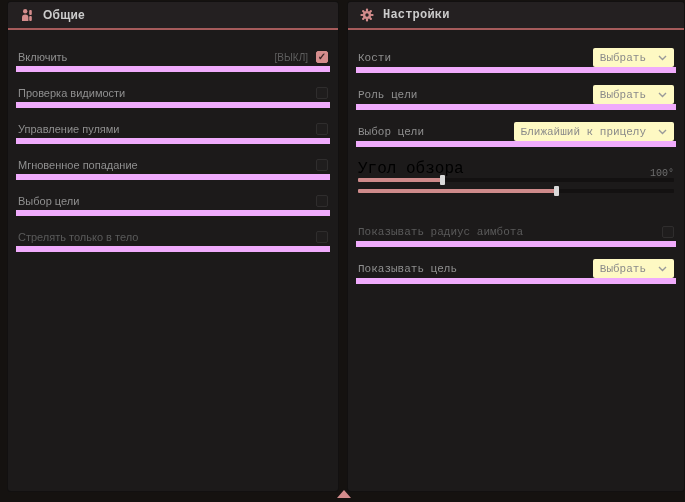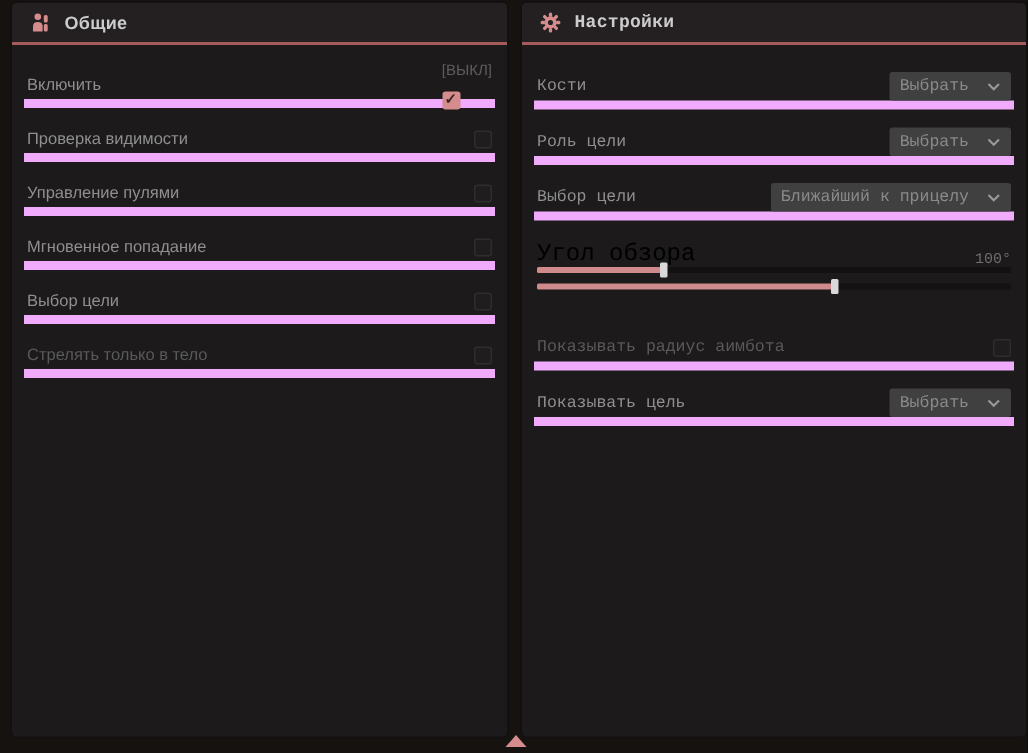--- a/index.html
+++ b/index.html
@@ -26,38 +26,38 @@
   .phead h1 { font-size:12px; font-weight:bold; color:#cccccc; letter-spacing:.2px; }
   .hicon { width:15px; height:15px; display:flex; align-items:center; justify-content:center; }
   .pbody { padding:6px 0 0 0; }
   .row {
     display:flex; align-items:center; justify-content:space-between;
     height:24px; margin:12px 8px; padding:0 2px;
     border-bottom:6px solid #f0abfc;
   }
   .row .lbl { font-size:11px; color:#8f8f8f; }
   .row.dim .lbl { color:#5a5a5a; }
-  .rright { display:flex; align-items:flex-start; gap:8px;flex-direction:column; }
+  .rright { display:flex; align-items:center; gap:8px; }
   .suffix { font-size:10px; color:#5e5e5e; }
   
   .cb {
     width:12px; height:12px; border-radius:2px;
     background:#1f1d1d; border:1px solid #2f2d2d;
     display:flex; align-items:center; justify-content:center;
     cursor:pointer;
   }
   .cb .check { display:none; font-size:10px; line-height:10px; color:#3a2424; font-weight:bold; }
   .cb.checked { background:#d48c8c; border-color:#d48c8c; }
   .cb.checked .check { display:block; }
   
   .rowdd { height:25px; }
   .dd {
     display:flex; align-items:center; gap:12px;
     height:19px; padding:0 7px;
-    background:#404040; border-radius:2px; cursor:pointer;
+    background:#fef9c3; border-radius:2px; cursor:pointer;
   }
   .dd .ddv { font-size:11px; color:#8a8a8a; }
   .dd svg { display:block; }
   
   .srow {
     display:block; height:26px; margin:0 8px; padding:2px 2px 0 2px;
     border-bottom:none;
   }
   .srow .topline { display:flex; justify-content:space-between; align-items:center; height:15px; }
   .srow .val { font-size:10px; color:#6e6e6e;margin-top:10px; }

